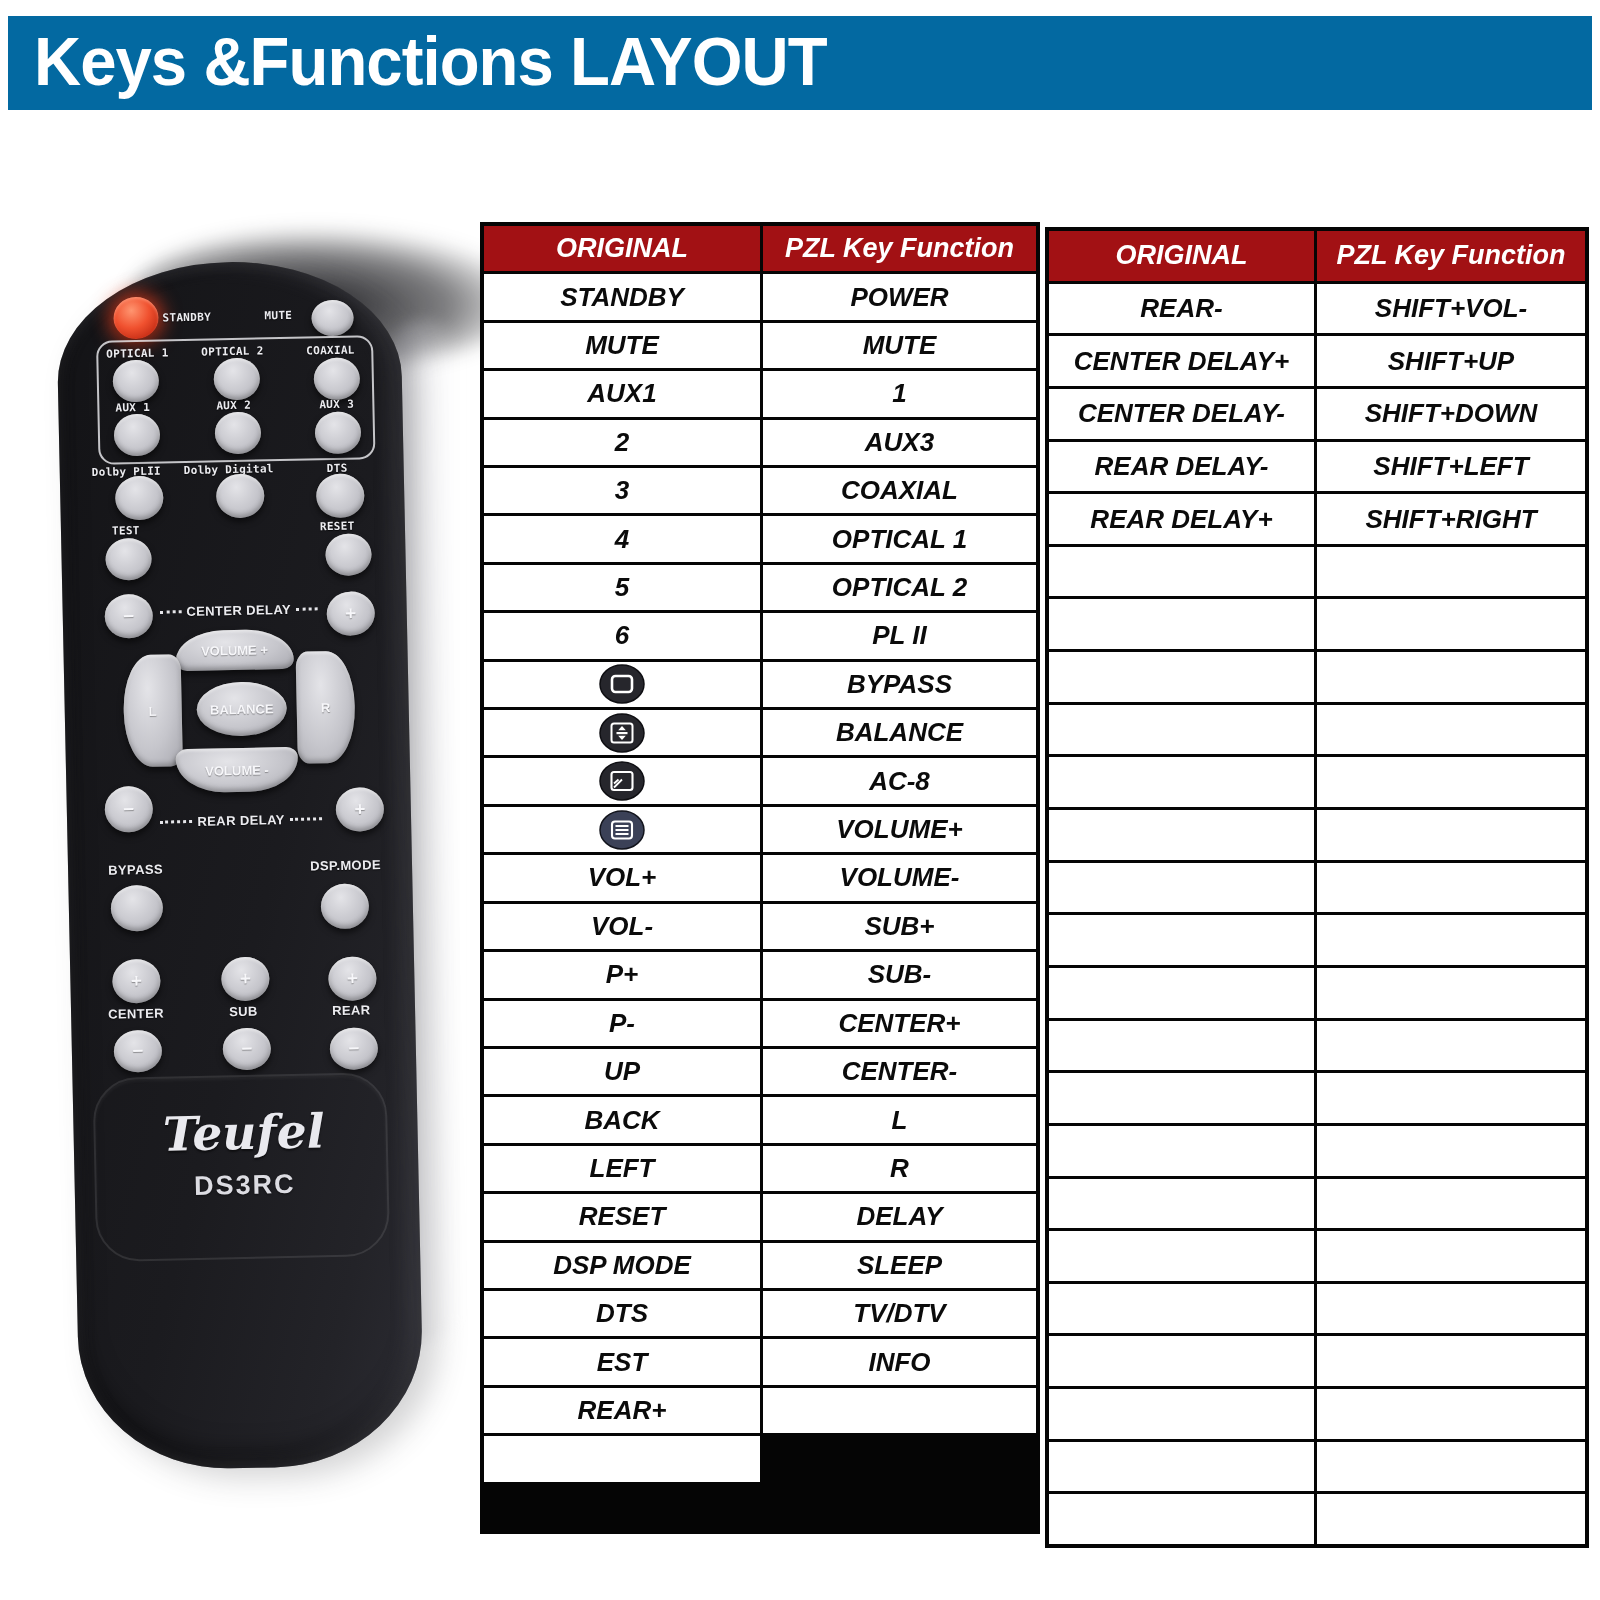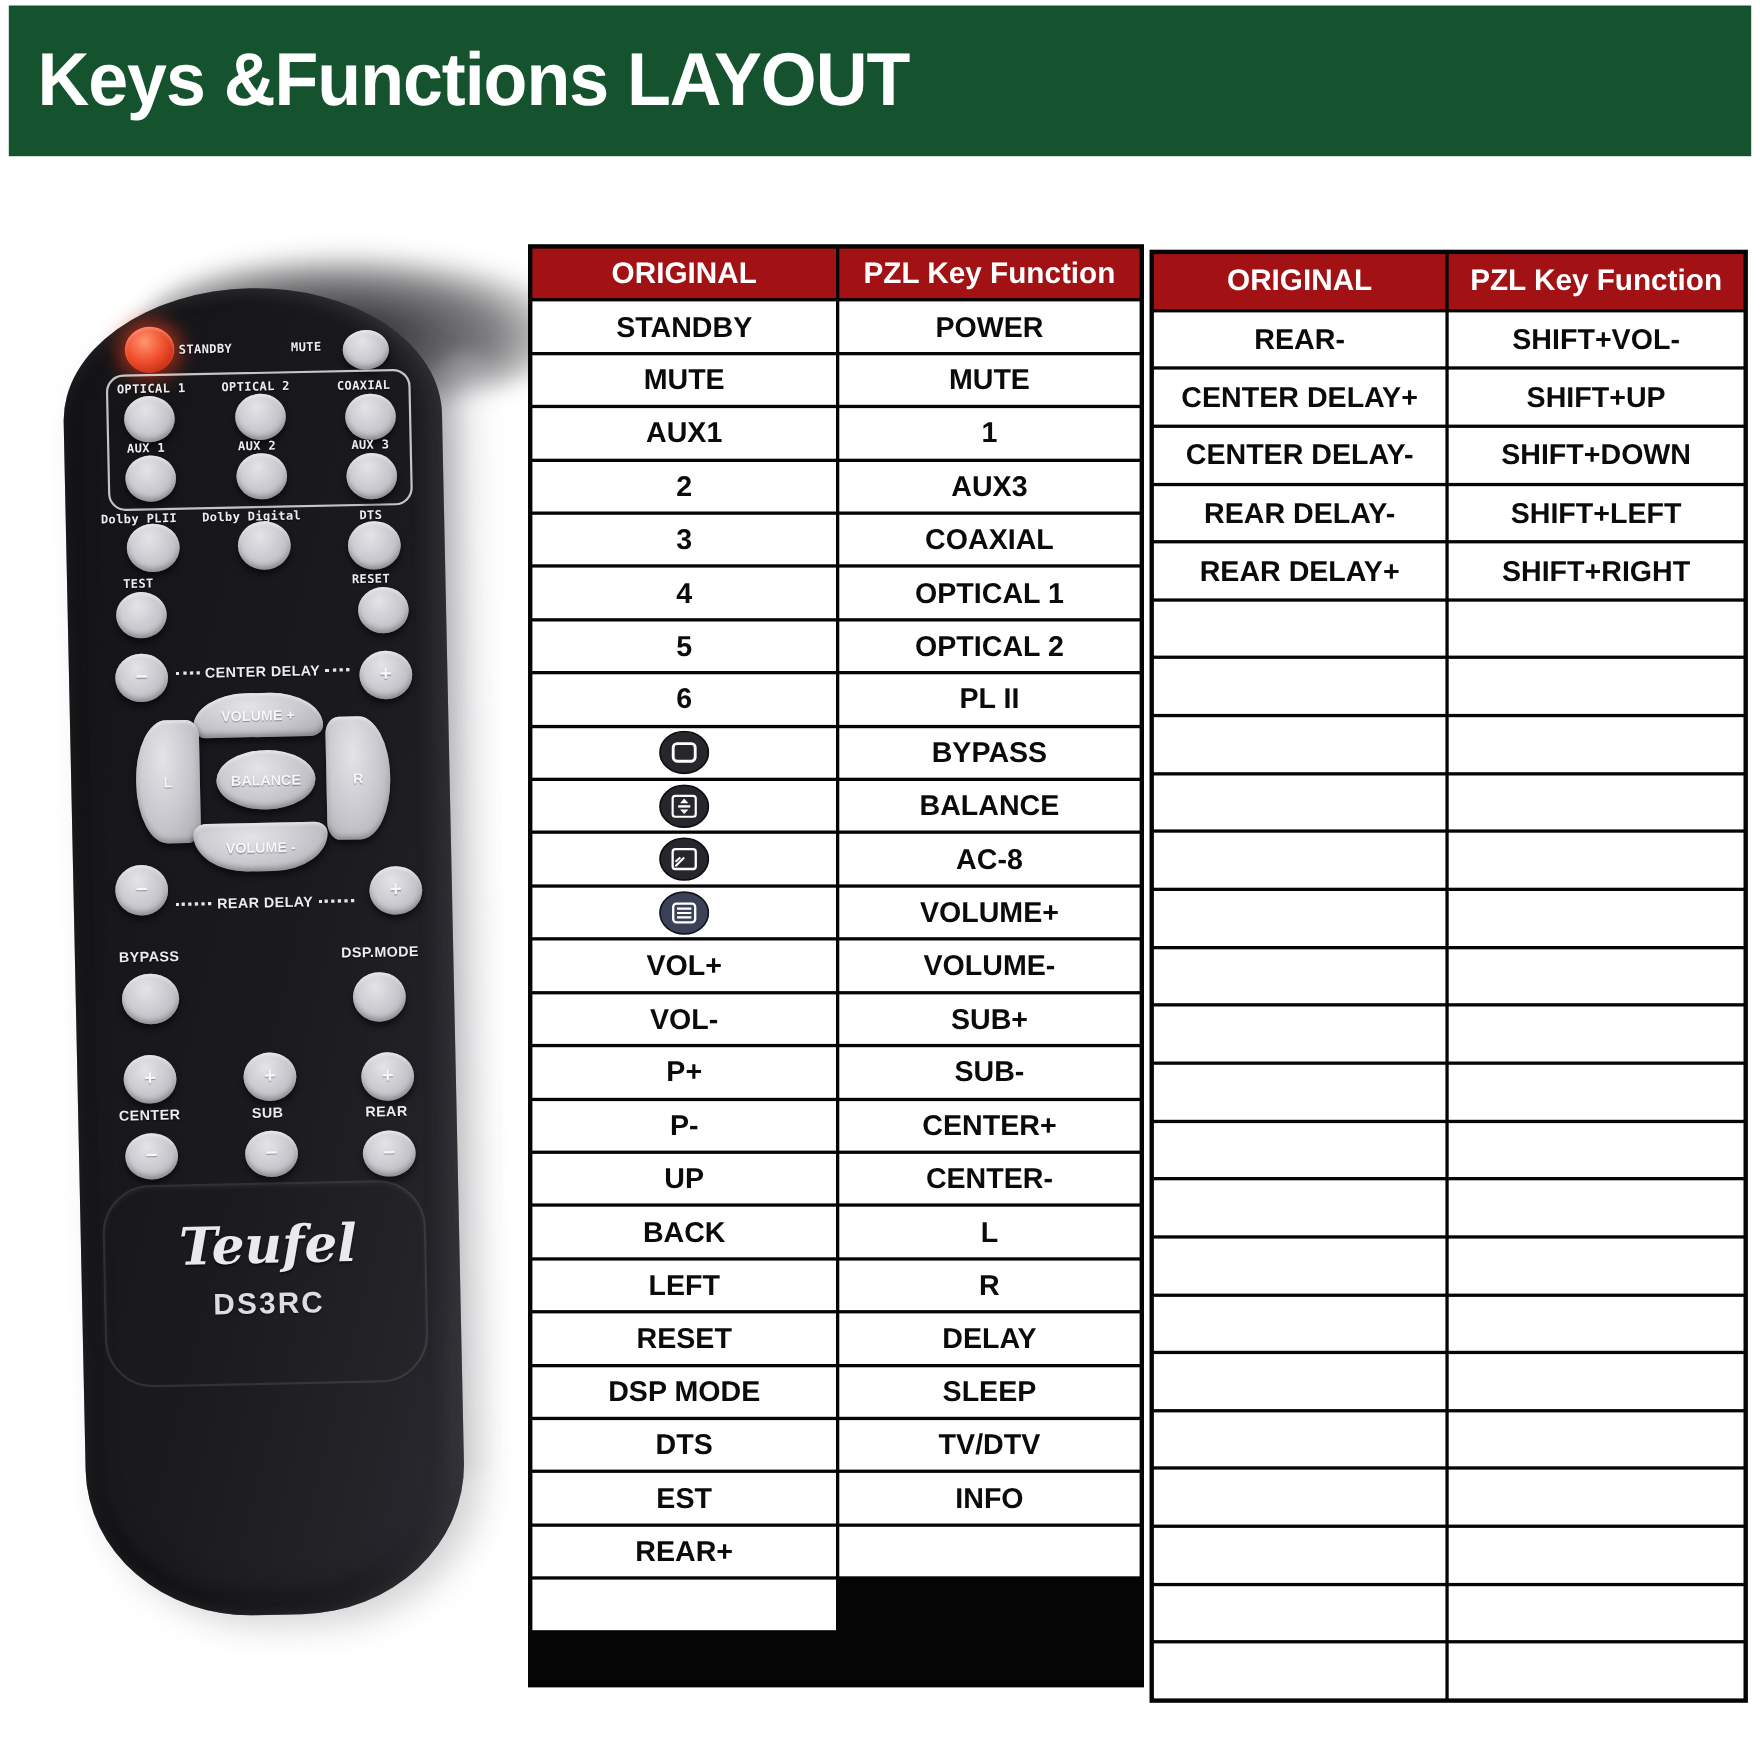--- a/index.html
+++ b/index.html
@@ -1,24 +1,24 @@
 <!DOCTYPE html>
 <html><head>
 <meta charset="utf-8">
 <style>
   html,body{margin:0;padding:0;background:#fff;}
   #page{position:relative;width:1600px;height:1600px;background:#fff;overflow:hidden;
         font-family:"Liberation Sans",sans-serif;}
   
-  #banner{position:absolute;left:8px;top:5px;width:1584px;height:137px;background:#14532d;}
+  #banner{position:absolute;left:8px;top:16px;width:1584px;height:94px;background:#0369a1;}
   #pageTitle{position:absolute;left:26px;top:50%;transform:translateY(-52%) scaleX(.96);
         transform-origin:left center;color:#fff;font-size:68px;font-weight:bold;
         letter-spacing:-1px;white-space:nowrap;}
   
-  .tbl{position:absolute;background:#050505;display:grid;gap:3px;padding:4px;}
+  .tbl{position:absolute;background:#050505;display:grid;gap:3px;padding:4px;font-style:italic;}
   #table1{left:480px;top:222px;width:552px;height:1304px;
           grid-template-columns:276px 1fr;grid-template-rows:repeat(27,1fr);}
   #table2{left:1045px;top:227px;width:536px;height:1313px;
           grid-template-columns:265px 1fr;grid-template-rows:repeat(25,1fr);}
   .cell{background:#fff;display:flex;align-items:center;justify-content:center;
         font-weight:bold;font-size:26px;color:#0b0b0b;overflow:hidden;}
   .cell.head{background:#A21114;color:#fff;font-size:27px;}
   .cell svg{display:block;}
   
   #remoteHalo{position:absolute;left:130px;top:228px;width:400px;height:140px;border-radius:50%;

